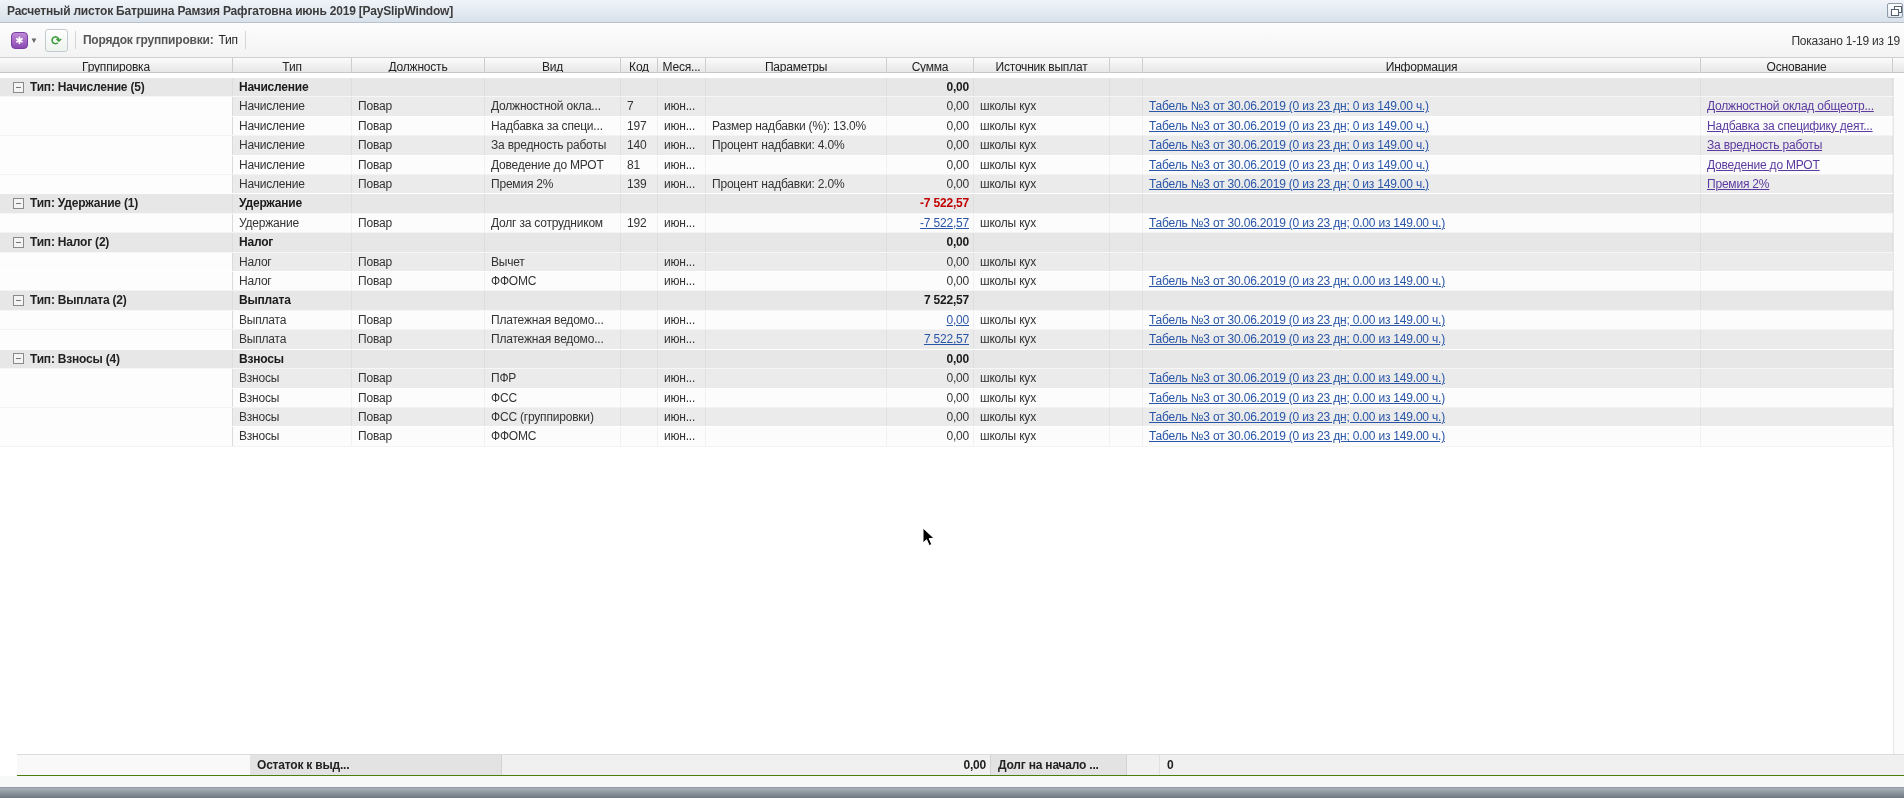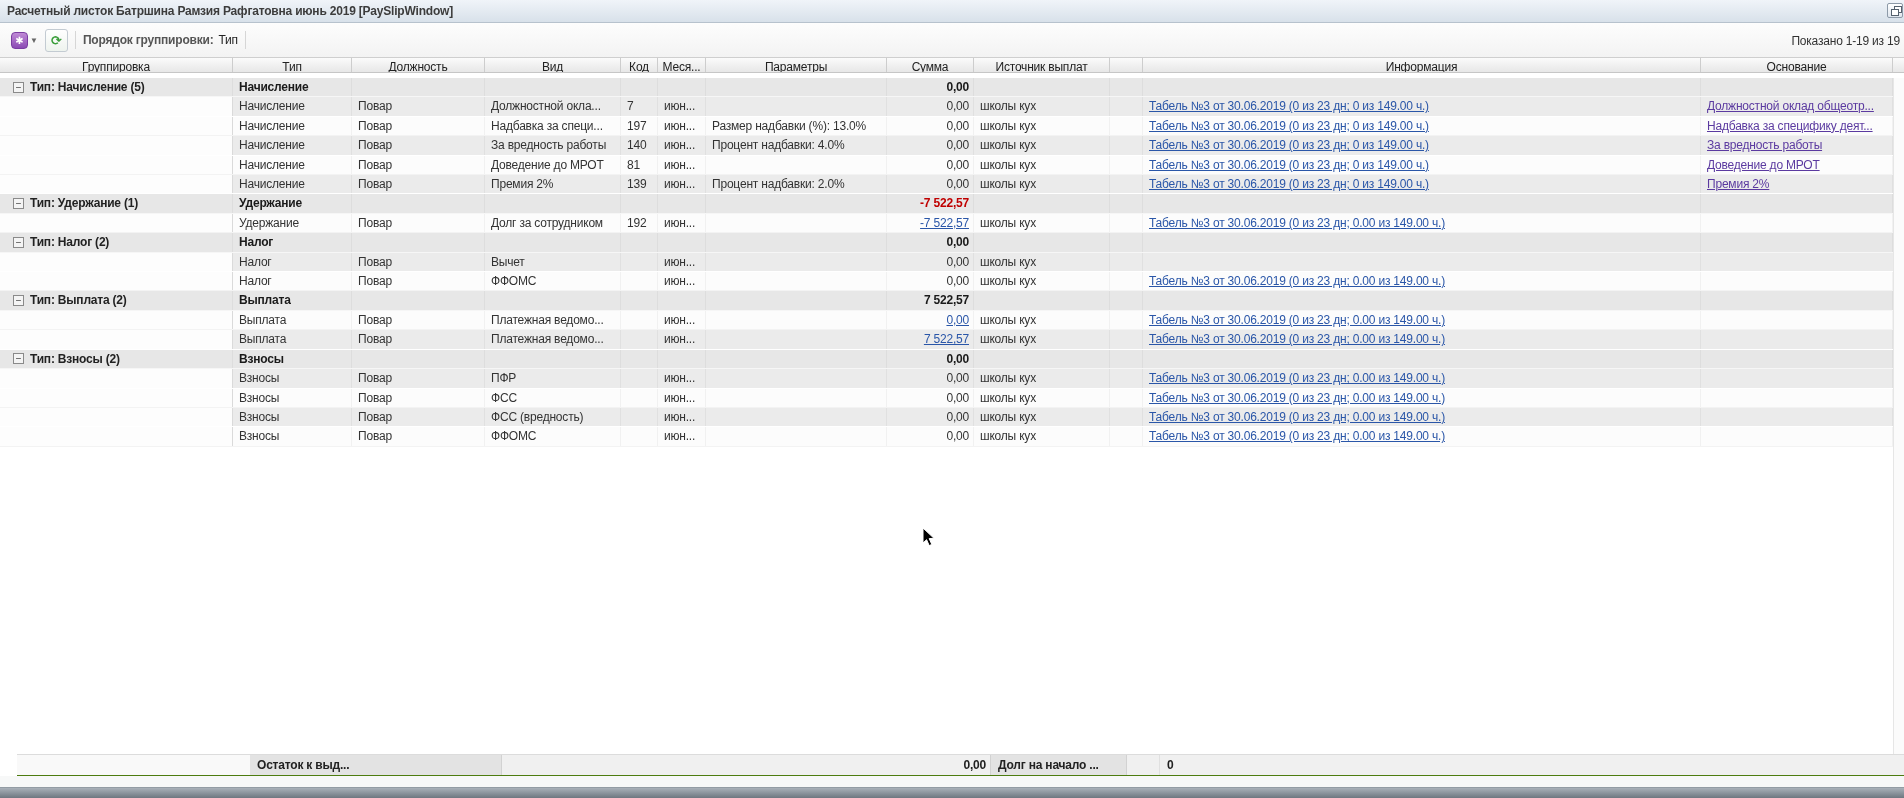--- a/index.html
+++ b/index.html
@@ -329,21 +329,21 @@
         <div class="cell "></div>
         <div class="cell sum"><a class="link" href="#">7 522,57</a></div>
         <div class="cell ">школы кух</div>
         <div class="cell "></div>
         <div class="cell "><a class="link" href="#">Табель №3 от 30.06.2019 (0 из 23 дн; 0.00 из 149.00 ч.)</a></div>
         <div class="cell "></div>
       </div>
       <div class="row group" style="grid-template-columns: 233px 119px 133px 136px 37px 48px 181px 87px 136px 33px 558px 192px; width: 1893px;">
         <div class="cell gcell">
           <span class="collapse">−</span>
-          <span class="glabel">Тип: Взносы (2)</span>
+          <span class="glabel">Тип: Взносы (4)</span>
         </div>
         <div class="cell b">Взносы</div>
         <div class="cell "></div>
         <div class="cell "></div>
         <div class="cell "></div>
         <div class="cell "></div>
         <div class="cell "></div>
         <div class="cell sum b">0,00</div>
         <div class="cell "></div>
         <div class="cell "></div>
@@ -375,21 +375,21 @@
         <div class="cell sum">0,00</div>
         <div class="cell ">школы кух</div>
         <div class="cell "></div>
         <div class="cell "><a class="link" href="#">Табель №3 от 30.06.2019 (0 из 23 дн; 0.00 из 149.00 ч.)</a></div>
         <div class="cell "></div>
       </div>
       <div class="row shaded" style="grid-template-columns: 233px 119px 133px 136px 37px 48px 181px 87px 136px 33px 558px 192px; width: 1893px;">
         <div class="cell groupcol"></div>
         <div class="cell ">Взносы</div>
         <div class="cell ">Повар</div>
-        <div class="cell ">ФСС (вредность)</div>
+        <div class="cell ">ФСС (группировки)</div>
         <div class="cell "></div>
         <div class="cell ">июн...</div>
         <div class="cell "></div>
         <div class="cell sum">0,00</div>
         <div class="cell ">школы кух</div>
         <div class="cell "></div>
         <div class="cell "><a class="link" href="#">Табель №3 от 30.06.2019 (0 из 23 дн; 0.00 из 149.00 ч.)</a></div>
         <div class="cell "></div>
       </div>
       <div class="row plain" style="grid-template-columns: 233px 119px 133px 136px 37px 48px 181px 87px 136px 33px 558px 192px; width: 1893px;">

